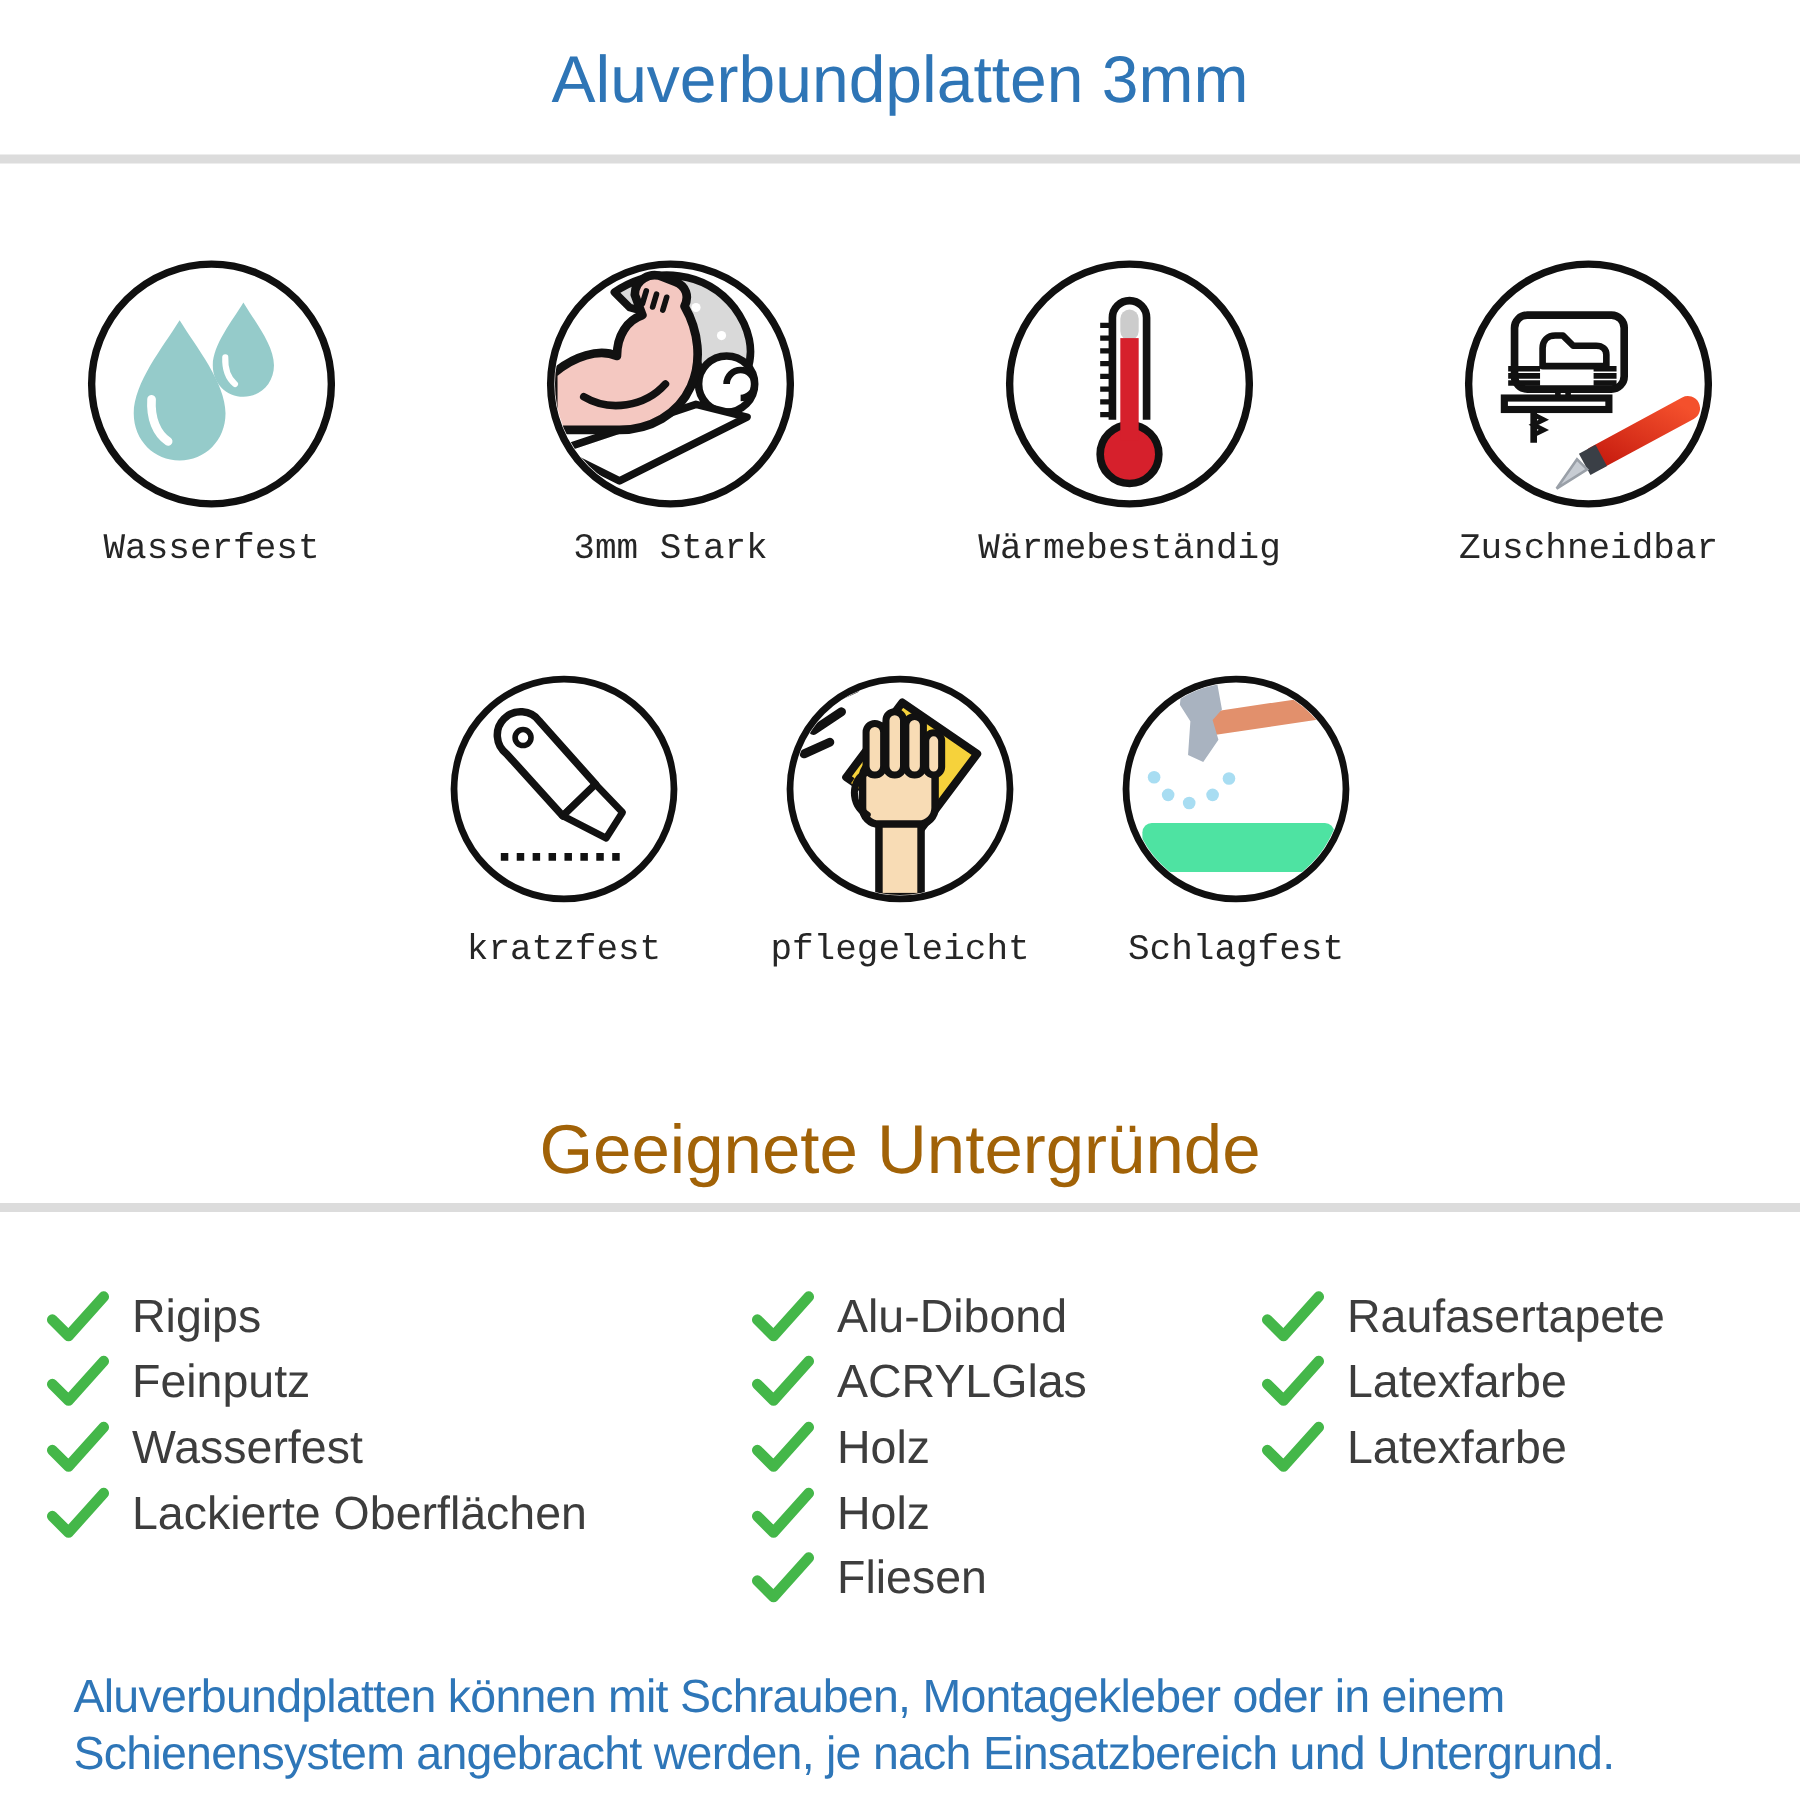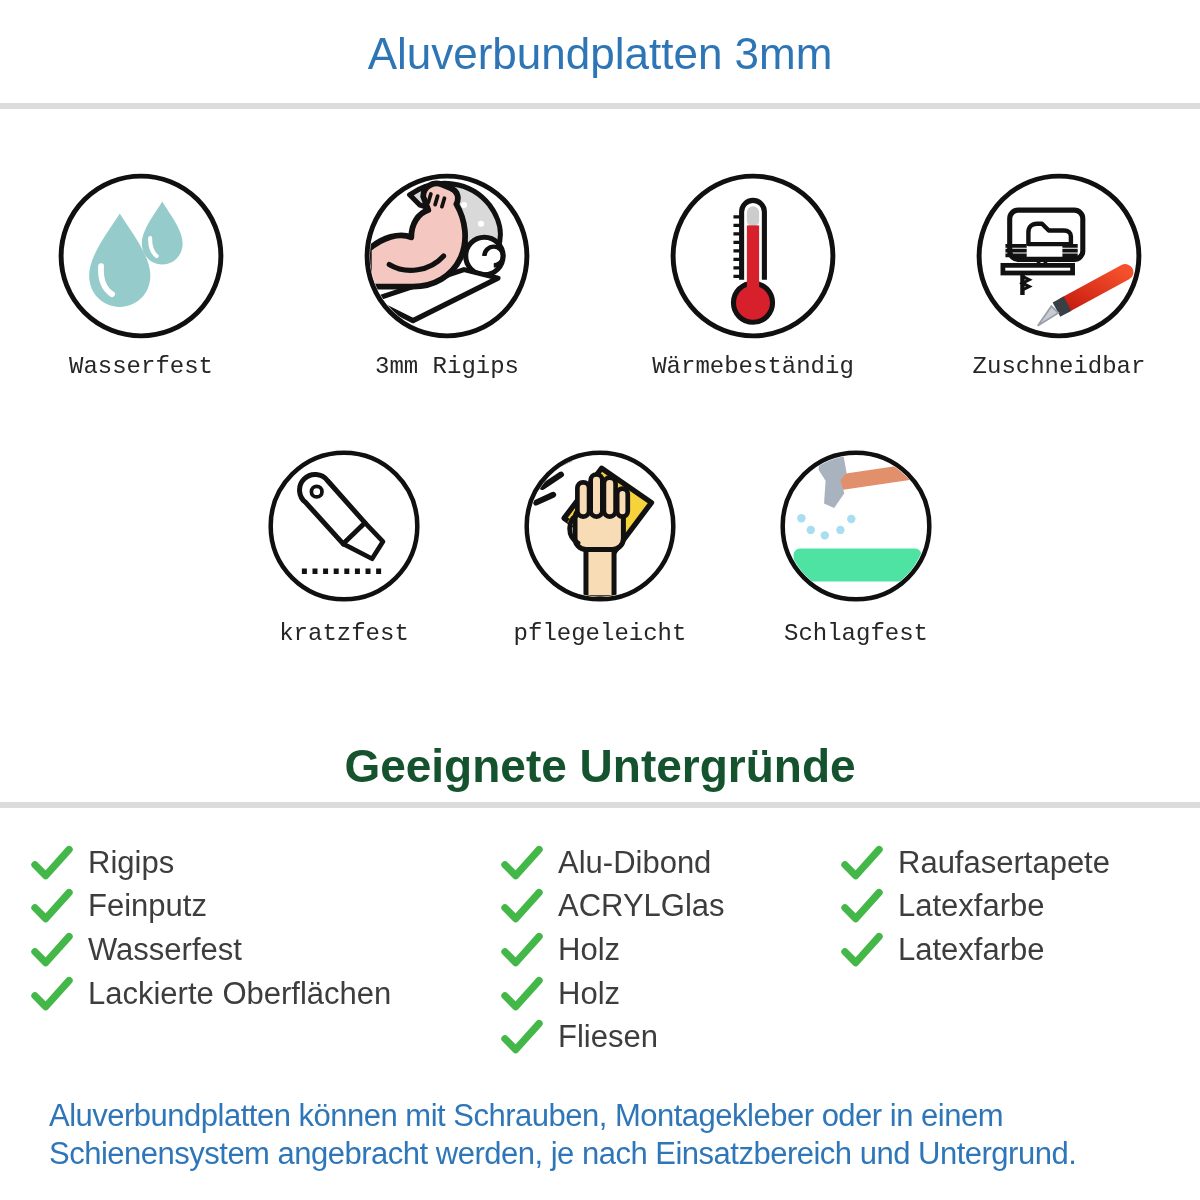--- a/index.html
+++ b/index.html
@@ -25,21 +25,21 @@
   .divider-2{margin-top:10px;}
   .feat-row{display:flex;}
   .feat-row-1{
     margin-top:62px;
     padding:0 56px;
     justify-content:space-between;
   }
   .feat-row-2{
     margin-top:64px;
     justify-content:center;
-    gap:100px;
+    gap:68px;
   }
   .feat{
     display:flex;flex-direction:column;align-items:center;
   }
   .feat-row-1 .feat{width:170px;}
   .feat-row-2 .feat{width:156px;}
   .feat-row-1 svg.badge{width:170px;height:170px;}
   .feat-row-2 svg.badge{width:156px;height:156px;}
   .feat-label{
     margin-top:9px;
@@ -49,26 +49,26 @@
     white-space:nowrap;
     text-align:center;
     font-family:Liberation Mono, monospace;
   }
   .feat-row-2 .feat-label{margin-top:13px;}
   .section-title{
     margin-top:89px;
     text-align:center;
     font-size:46px;
     line-height:52px;
-    color:#14532d;
-    font-weight:700;
+    color:#a16207;
+    font-weight:400;
   }
   .substrates{
     display:flex;
-    margin-top:33px;
+    margin-top:48px;
     padding-left:30px;
   }
   .sub-col{list-style:none;margin:0;padding:0;}
   .sub-col-1{width:470px;}
   .sub-col-2{width:340px;text-align:center;}
   .sub-col-3{flex:1;}
   .check-item{
     height:43.6px;
     display:flex;align-items:center;
   }
@@ -127,21 +127,21 @@
         <circle cx="60" cy="20" r="1.8" fill="#fff"></circle>
           <circle cx="70" cy="31" r="1.8" fill="#fff"></circle>
         <circle cx="72" cy="50" r="11" fill="#fff" stroke="#111" stroke-width="3"></circle>
         <path d="M72 50 a5.5 5.5 0 1 1 5.5 5.5" fill="none" stroke="#111" stroke-width="2.6"></path>
         <path d="M6 76 L60 58 L80 63 L30 88 Z" fill="#fff" stroke="#111" stroke-width="3" stroke-linejoin="round"></path>
         <path d="M4 46 C 12 39, 22 36, 29 39 C 29 31, 33 25, 39 23 L 36 15 C 36 9, 42 6, 47 8 L 52 10 C 56 11.5, 57.5 15.5, 55.5 19.5 C 61 29, 62.5 41, 58 51 C 53 62, 42 68, 30 68 L 4 68 Z" fill="#f4c8c1" stroke="#111" stroke-width="3.4" stroke-linejoin="round"></path>
         <path d="M40.5 13.5 l-1.5 5 M44.5 14.8 l-1.5 5 M48.5 16 l-1.5 5" stroke="#111" stroke-width="2.2" stroke-linecap="round" fill="none"></path>
         <path d="M16 55 C 26 61, 40 59, 48 50" stroke="#111" stroke-width="3" fill="none" stroke-linecap="round"></path>
       </g>
     </svg>
-    <div class="feat-label">3mm Rigips</div>
+    <div class="feat-label">3mm Stark</div>
   </div>
 
   <div class="feat">
     <svg class="badge" viewBox="0 0 100 100">
       <defs>
           <clipPath id="cp3">
             <circle cx="50" cy="50" r="45.3"></circle>
           </clipPath>
         </defs>
       <circle cx="50" cy="50" r="47" fill="#fff" stroke="#101010" stroke-width="2.9"></circle>

